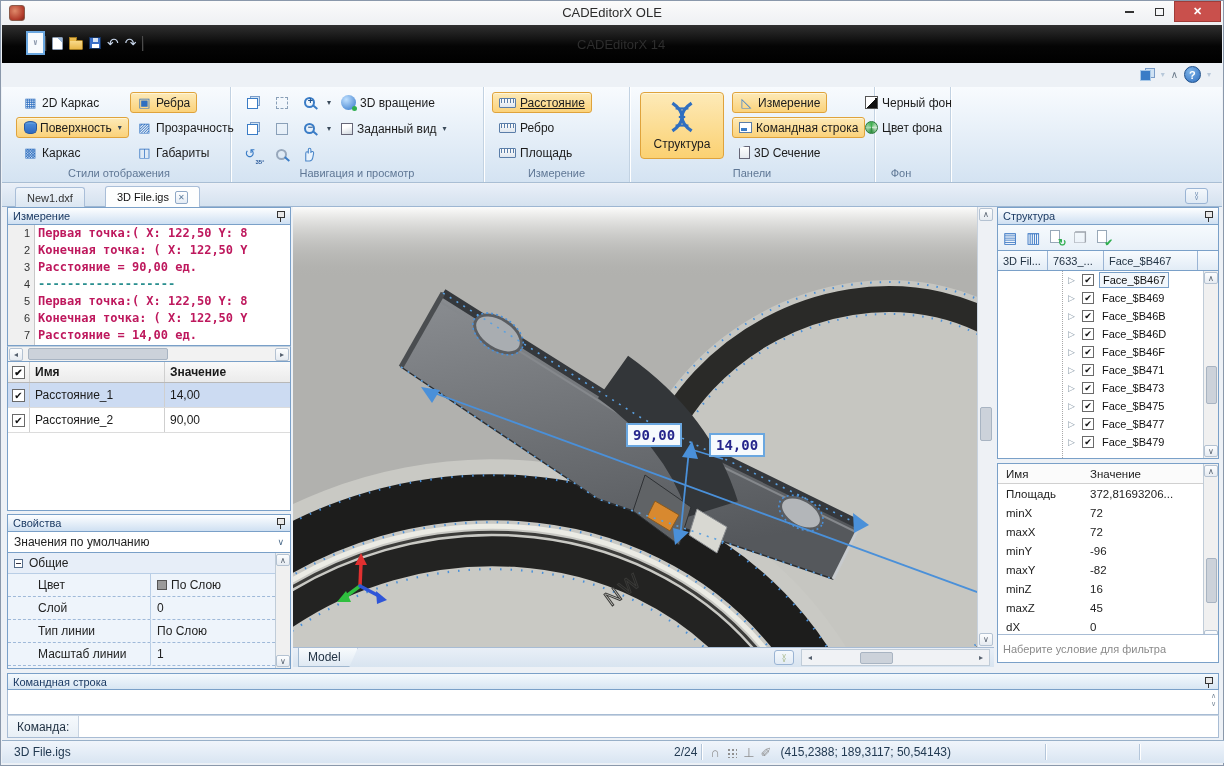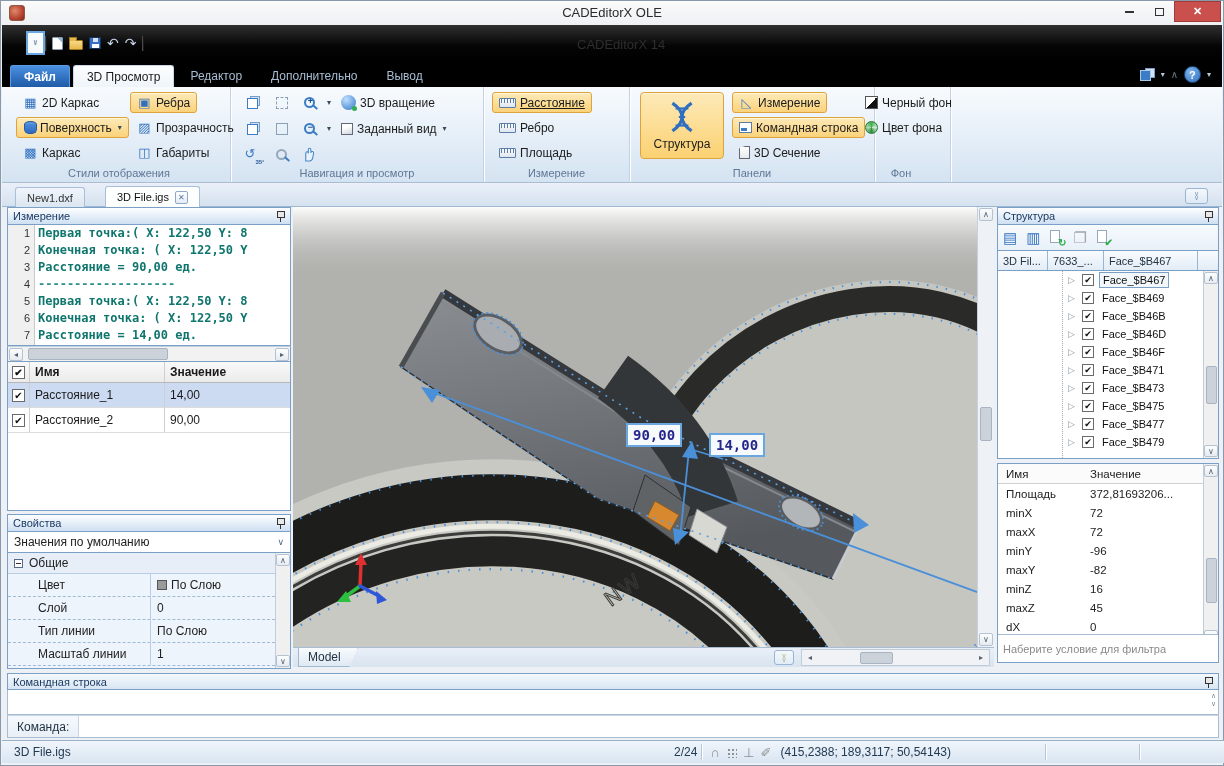--- a/index.html
+++ b/index.html
@@ -99,21 +99,21 @@
   .sbtn{width:14px;height:13px;font-size:8px;color:#55606e;display:flex;align-items:center;justify-content:center;
     background:linear-gradient(#fcfdfe,#e6ebf1);border:1px solid #b4c2d2;border-radius:2px;}
   .thumb{position:absolute;background:#ccd2da;border:1px solid #a8b4c2;border-radius:2px;}
   .cb{width:13px;height:13px;border:1px solid #6a6a6a;background:#fff;display:flex;align-items:center;justify-content:center;font-size:10px;color:#111;flex:none;}
   
   #left-measure{position:absolute;left:6px;top:206px;width:284px;height:304px;}
   .code{height:121px;border:1px solid #7aa0c8;border-top:none;background:#fff;display:flex;overflow:hidden;}
   .gutter{width:27px;background:#f0f0f0;border-right:1px solid #c8c8c8;}
   .gutter div{height:17px;font-size:11px;color:#333;text-align:right;padding-right:4px;line-height:17px;}
   .codelines{flex:1;overflow:hidden;}
-  .codelines div{height:17px;line-height:17px;font-family:"DejaVu Sans Mono",monospace;font-weight:bold;font-size:12px;color:#0f766e;white-space:pre;padding-left:3px;}
+  .codelines div{height:17px;line-height:17px;font-family:"DejaVu Sans Mono",monospace;font-weight:bold;font-size:12px;color:#be185d;white-space:pre;padding-left:3px;}
   .codelines div.dash{color:#2a8f8f;}
   .hscroll{position:relative;height:16px;border:1px solid #7aa0c8;border-top:1px solid #c0d0e0;background:#f2f2f2;display:flex;align-items:center;justify-content:space-between;padding:0 1px;}
   .mtable{height:149px;border:1px solid #7aa0c8;border-top:none;background:#fff;font-size:12px;color:#1a1a1a;}
   .mthead{display:flex;height:21px;background:linear-gradient(#f9f9f9,#ebebeb);border-bottom:1px solid #b8b8b8;font-weight:bold;align-items:center;}
   .mthead>div,.mtrow>div{border-right:1px solid #cfcfcf;height:100%;display:flex;align-items:center;padding-left:5px;}
   .ckc{width:22px;justify-content:center;padding-left:0!important;flex:none;}
   .namec{width:135px;flex:none;}
   .valc{flex:1;border-right:none!important;}
   .mtrow{display:flex;height:25px;border-bottom:1px solid #dcdcdc;align-items:center;}
   .mtrow.sel{background:#ccdbf2;}
@@ -206,27 +206,20 @@
       <span class="ic-folder"></span>
       <span class="ic-floppy"></span>
       <span class="qgly">↶</span>
       <span class="qgly">↷</span>
       <span class="qsep"></span>
       <span class="qgly dim" style="font-size:8px">∨</span>
     </div>
     <div id="watermark">CADEditorX 14</div>
   </div>
 
-  <div id="tabrow">
-    <div class="rtab file">Файл</div>
-    <div class="rtab active">3D Просмотр</div>
-    <div class="rtab plain">Редактор</div>
-    <div class="rtab plain">Дополнительно</div>
-    <div class="rtab plain">Вывод</div>
-  </div>
   <div id="tabrow-right">
     <span class="ic-layers"></span>
     <span class="tinycaret">▾</span>
     <span class="chev">∧</span>
     <span class="ic-help">?</span>
     <span class="tinycaret">▾</span>
   </div>
 
   <div id="ribbon">
 

